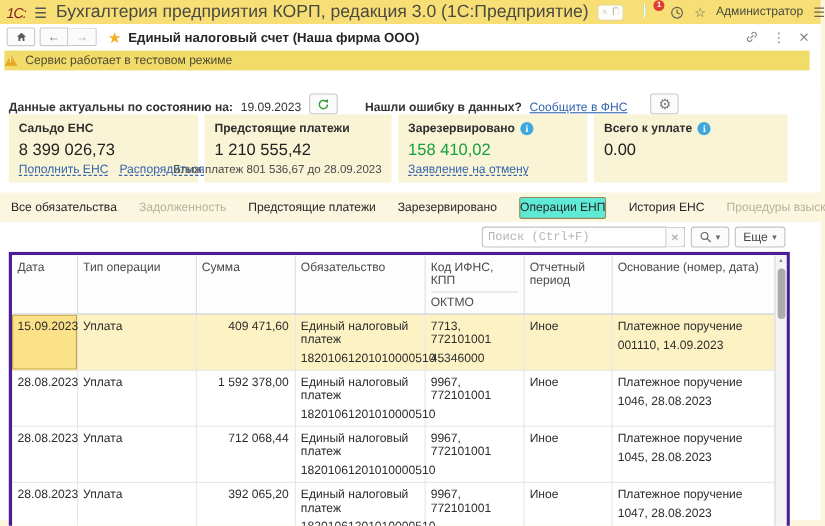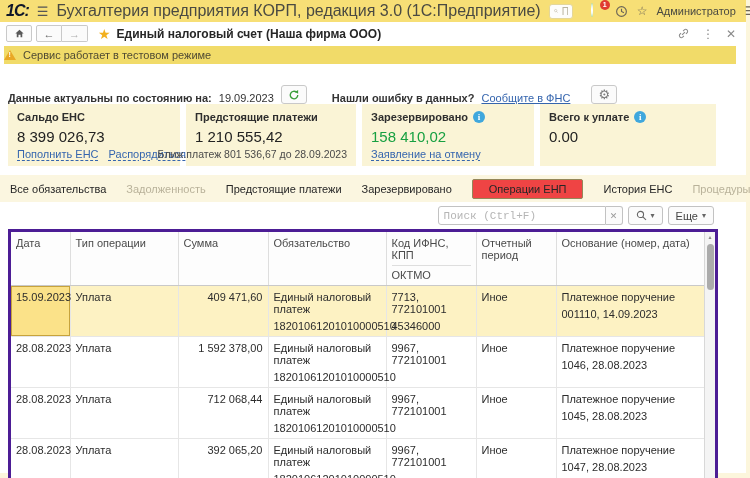--- a/index.html
+++ b/index.html
@@ -6,21 +6,21 @@
   html,body { width:750px; height:478px; overflow:hidden; }
   body {
     font-family: "Liberation Sans", sans-serif;
     font-size: 11px; color:#333; background:#fcf6dc;
   }
   .window { position:relative; width:750px; height:478px; background:#fcf6dc; }
   .content { position:absolute; left:0; top:0; width:746px; height:473px; background:#fff; }
 
   
   .titlebar { height:22px; background:#f7df76; display:flex; align-items:center; padding:0 6px; gap:8px; }
-  .logo-1c { color:#0f172a; font-weight:bold; font-style:italic; font-size:16px; letter-spacing:-1px; }
+  .logo-1c { color:#7f1d1d; font-weight:normal; font-style:italic; font-size:13px; letter-spacing:-1px; }
   .hamburger { color:#555; font-size:13px; cursor:pointer; }
   .app-title { color:#4a4a42; font-size:16px; white-space:nowrap; }
   .top-search { margin-left:auto; width:225px; height:15px; background:#fdfdfb; border:1px solid #e4d79a; border-radius:3px; display:flex; align-items:center; padding:0 4px; gap:4px; }
   .top-search input { border:none; outline:none; background:transparent; width:100%; font-size:10px; color:#555; font-family:"Liberation Sans",sans-serif; }
   .top-search input::placeholder { color:#b9b4a0; }
   .topbar-icons { display:flex; align-items:center; gap:9px; margin-left:10px; }
   .bell-wrap { position:relative; width:15px; height:15px; }
   .bell-circle { width:14px; height:14px; border-radius:50%; background:#3fae49; border:1px solid #fff; }
   .bell-badge { position:absolute; top:-4px; right:-4px; min-width:10px; height:10px; background:#e03c31; color:#fff; font-size:7px; font-weight:bold; border-radius:5px; text-align:center; line-height:10px; padding:0 2px; }
   .tb-ico { color:#6b6557; font-size:12px; cursor:pointer; line-height:1; }
@@ -65,21 +65,21 @@
   .card-value { font-size:15px; color:#222; margin-top:5px; }
   .card-value.green { color:#17a041; }
   .card-links { position:absolute; left:9px; right:9px; bottom:6px; display:flex; gap:10px; white-space:nowrap; }
   .card-note { position:absolute; right:9px; bottom:6px; color:#4a4a4a; font-size:10.5px; white-space:nowrap; }
   .caret-down { font-size:8px; color:#3565ae; }
 
   
   .tabbar { margin-top:9px; background:#fbf6e0; height:27px; display:flex; align-items:center; padding:0 10px; gap:20px; }
   .tab { color:#262626; cursor:pointer; white-space:nowrap; }
   .tab.disabled { color:#b9b29a; cursor:default; }
-  .tab.selected { background:#ef4444; border:1px solid #94875a; border-radius:2px; padding:3px 16px; }
+  .tab.selected { background:#5eead4; border:1px solid #94875a; border-radius:2px; padding:3px 0; }
 
   
   .tbar { height:27px; display:flex; align-items:center; justify-content:flex-end; padding:0 32px 0 8px; gap:5px; background:#fff; }
   .tsearch { width:168px; height:19px; border:1px solid #c2c2c2; border-radius:3px 0 0 3px; display:flex; align-items:center; padding:0 5px; background:#fff; }
   .tsearch input { border:none; outline:none; width:100%; font-size:11px; color:#555; font-family:Liberation Mono, monospace; }
   .tsearch input::placeholder { color:#b5b5b5; }
   .clear-btn { width:17px; height:19px; border:1px solid #c2c2c2; border-left:none; border-radius:0 3px 3px 0; background:#fbfbfb; color:#9a9a9a; font-size:9px; display:flex; align-items:center; justify-content:center; cursor:pointer; margin-left:-5px; }
   .tool-btn { height:19px; border:1px solid #c2c2c2; border-radius:3px; background:#fbfbfb; display:flex; align-items:center; justify-content:center; gap:4px; padding:0 7px; cursor:pointer; color:#444; }
   .tool-caret { font-size:8px; color:#666; }
 

